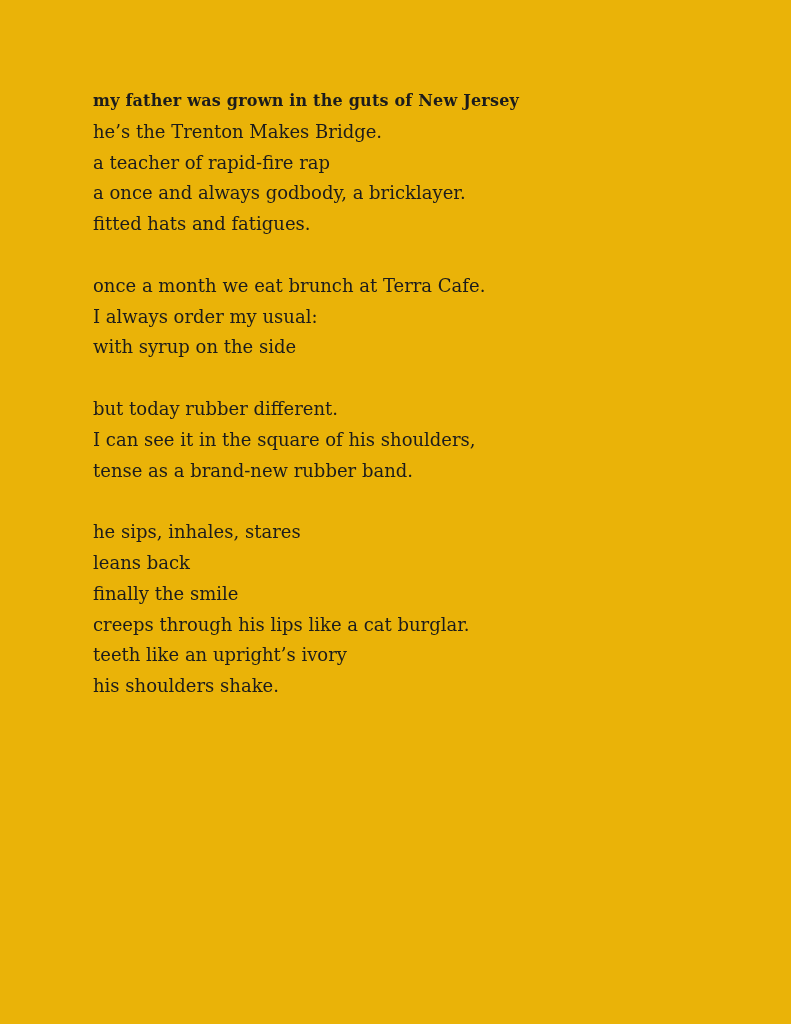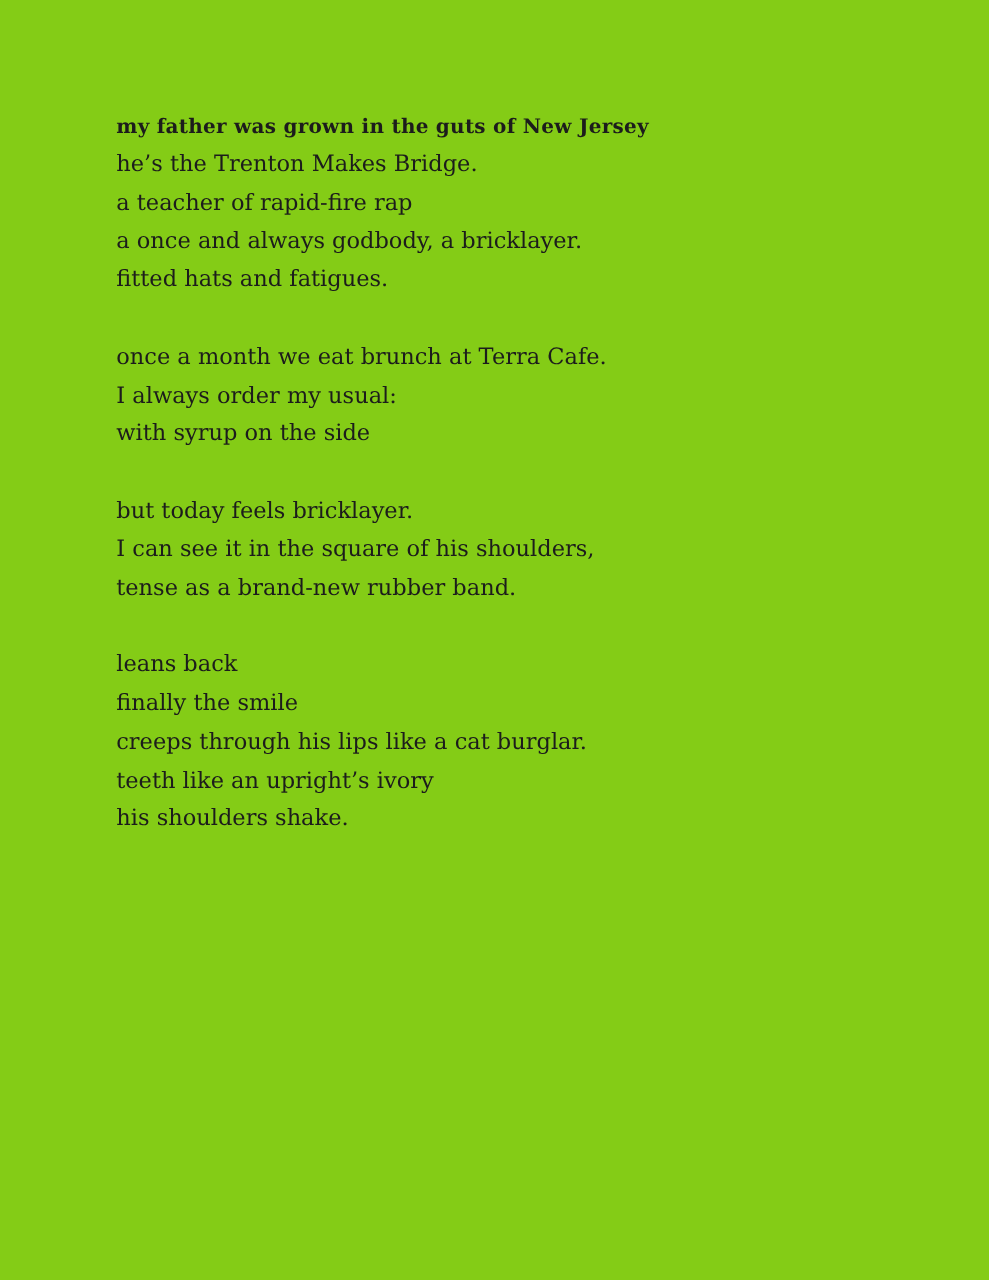--- a/index.html
+++ b/index.html
@@ -12,21 +12,21 @@
     height: 1024px;
     overflow: hidden;
     font-family: "DejaVu Serif", "Liberation Serif", serif;
     color: #1c1c1c;
   }
   .page {
     box-sizing: border-box;
     width: 791px;
     height: 1024px;
     padding: 86px 60px 0 93px;
-    background: #84cc16;
+    background: #eab308;
   }
   .poem-title {
     font-weight: bold;
     font-size: 16px;
     line-height: 30.8px;
     margin: 0;
     letter-spacing: 0.2px;
   }
   .stanza {
     margin: 0;
@@ -56,26 +56,27 @@
   </div>
 
 
   <div class="stanza">
     <p class="poem-line">once a month we eat brunch at Terra Cafe.</p>
     <p class="poem-line">I always order my usual:</p>
     <p class="poem-line">with syrup on the side</p>
   </div>
 
   <div class="stanza">
-    <p class="poem-line">but today feels bricklayer.</p>
+    <p class="poem-line">but today rubber different.</p>
     <p class="poem-line">I can see it in the square of his shoulders,</p>
     <p class="poem-line">tense as a brand-new rubber band.</p>
   </div>
 
   <div class="stanza">
+    <p class="poem-line">he sips, inhales, stares</p>
     <p class="poem-line">leans back</p>
     <p class="poem-line">finally the smile</p>
     <p class="poem-line">creeps through his lips like a cat burglar.</p>
     <p class="poem-line">teeth like an upright’s ivory</p>
     <p class="poem-line">his shoulders shake.</p>
   </div>
 
 </div>
 
 </body></html>

